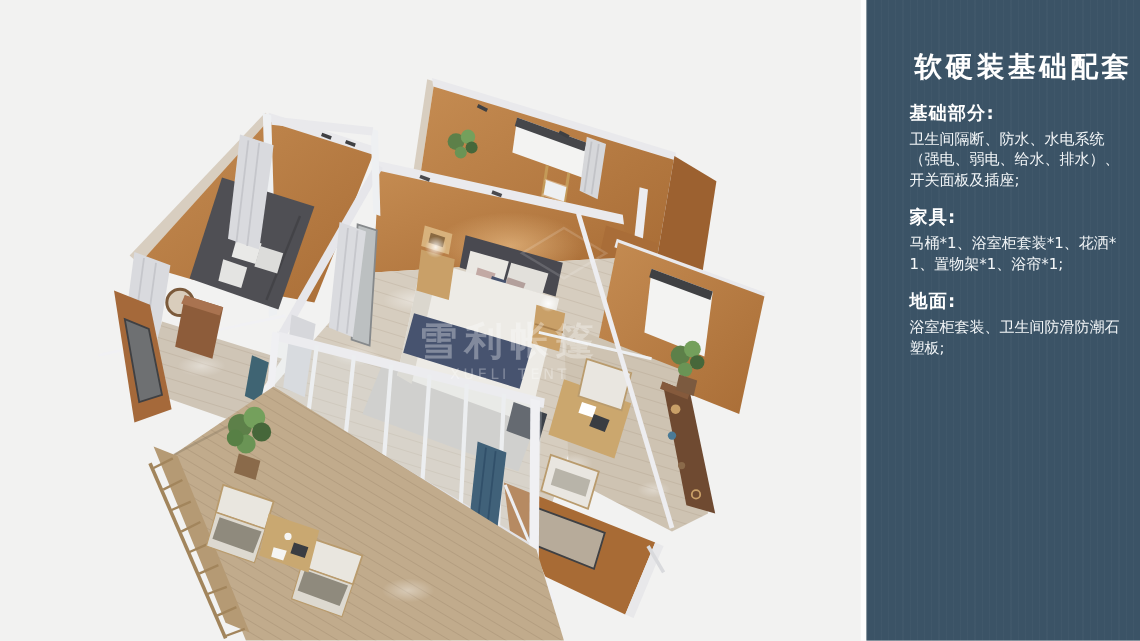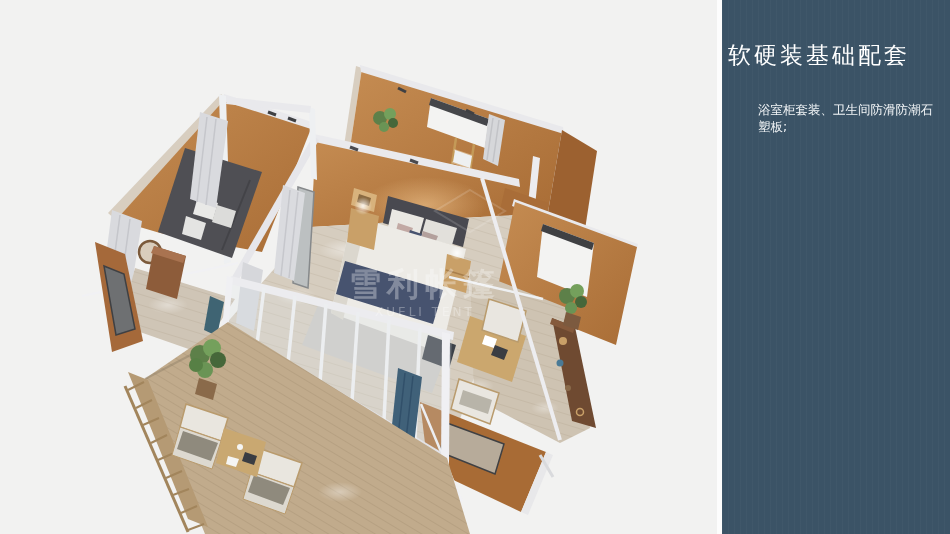--- a/index.html
+++ b/index.html
@@ -5,22 +5,22 @@
   html,body{margin:0;padding:0;}
   body{width:950px;height:534px;overflow:hidden;background:#f2f2f1;
        font-family:"DejaVu Sans","Liberation Sans",sans-serif;}
   .stage{display:flex;width:950px;height:534px;}
   .art{width:717px;height:534px;position:relative;background:#f2f2f1;flex:none;}
   .art svg{position:absolute;left:0;top:0;}
   .divider{width:5px;background:#fdfdfd;flex:none;}
   .panel{flex:1;background:#3b5366;
          background-image:repeating-linear-gradient(90deg,rgba(255,255,255,.025) 0 1px,transparent 1px 6px);
          color:#fff;box-sizing:border-box;padding-top:40px;}
-  .panel h1{font-size:23px;font-weight:400;letter-spacing:3px;margin:0 6px 30px 6px;
-            text-align:left;color:#ffffff;white-space:nowrap;}
+  .panel h1{font-size:23px;font-weight:700;letter-spacing:3px;margin:0 6px 10px 6px;
+            text-align:right;color:#ffffff;white-space:nowrap;}
   .sections{padding:0 16px 0 36px;}
   .sec h2{font-size:15px;font-weight:700;letter-spacing:1px;margin:14px 0 3px;color:#ffffff;}
   .sec p{font-size:12.5px;line-height:17px;margin:0;color:#f3f6f8;word-break:break-all;}
 </style>
 </head>
 <body>
 
 <div class="stage">
   <div class="art">
     <svg width="717" height="534" viewBox="0 0 717 534">
@@ -284,21 +284,28 @@
       </g>
     </svg>
   </div>
 
   <div class="divider"></div>
 
   <aside class="panel">
     <h1>软硬装基础配套</h1>
     <div class="sections">
       <div class="sec">
+        <h2>基础部分:</h2>
+        <p>卫生间隔断、防水、水电系统（强电、弱电、给水、排水）、开关面板及插座;</p>
       </div>
       <div class="sec">
+        <h2>家具:</h2>
       </div>
       <div class="sec">
+        <p>马桶*1、浴室柜套装*1、花洒*1、置物架*1、浴帘*1;</p>
+      </div>
+      <div class="sec">
+        <h2>地面:</h2>
         <p>浴室柜套装、卫生间防滑防潮石塑板;</p>
       </div>
     </div>
   </aside>
 </div>
 
 </body></html>

